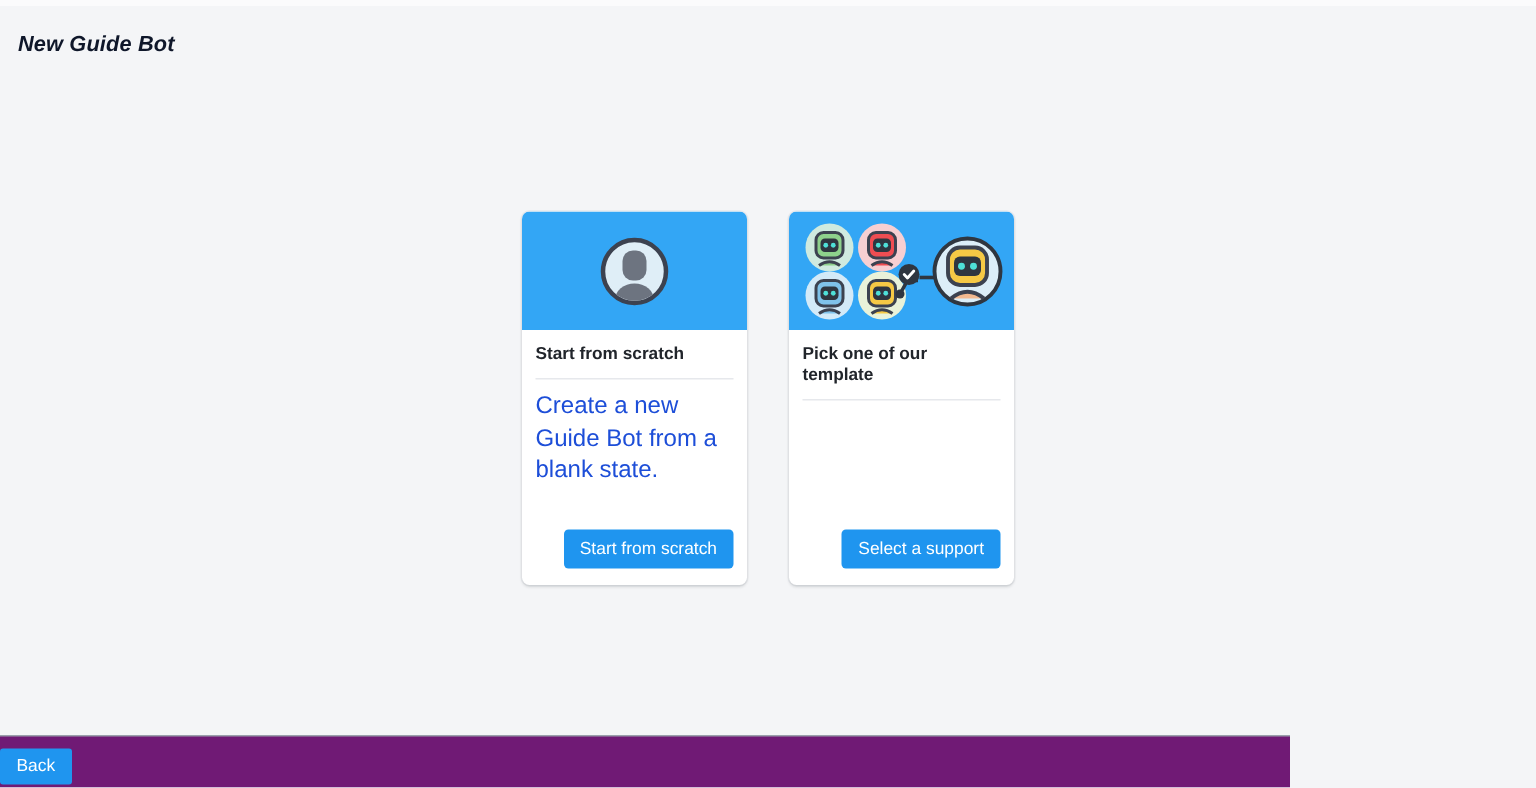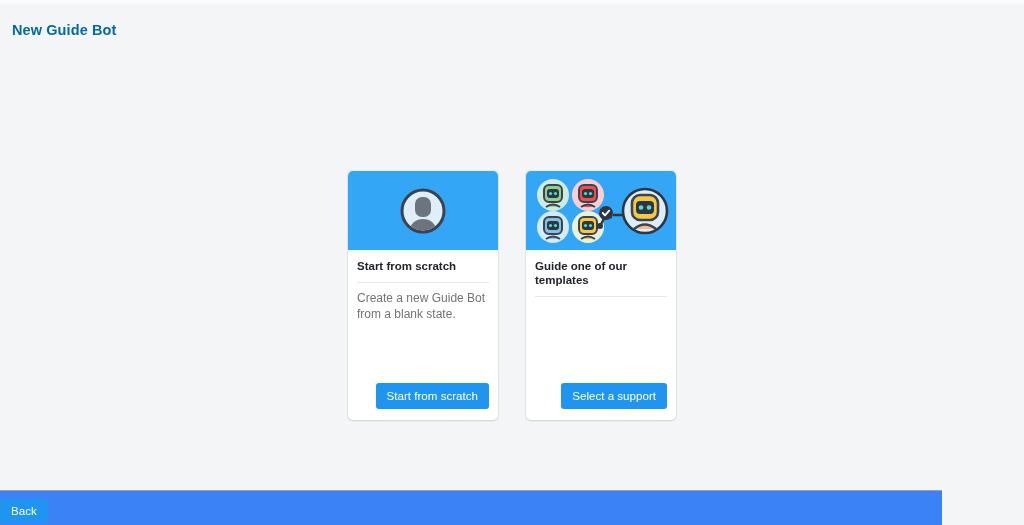--- a/index.html
+++ b/index.html
@@ -20,42 +20,42 @@
     width: 1024px;
     height: 4px;
     background: #fbfbfc;
   }
   .page-title {
     position: absolute;
     left: 12px;
     top: 22px;
     font-size: 14.5px;
     font-weight: bold;
-    color: #0369a1;
+    color: #0f172a;
     letter-spacing: 0.1px;
+    font-style: italic;
   }
   .cards-area {
     position: absolute;
     left: 0;
     top: 141px;
     width: 1024px;
     display: flex;
     justify-content: center;
     gap: 28px;
   }
   .card {
     width: 150px;
     background: #ffffff;
     border-radius: 5px;
     box-shadow: 0 1px 2px rgba(20,25,35,0.14), 0 0 0 1px rgba(30,40,60,0.045);
     display: flex;
     flex-direction: column;
     overflow: hidden;
     height: 249px;
-    margin-top: 30px;
   }
   .card-hero {
     height: 79px;
     background: #33a6f5;
     position: relative;
     display: flex;
     align-items: center;
     justify-content: center;
     flex: none;
   }
@@ -67,22 +67,22 @@
   }
   .card-heading {
     font-size: 11.5px;
     font-weight: bold;
     color: #21252b;
     padding-bottom: 8px;
     border-bottom: 1px solid #e6e8ec;
     line-height: 1.2;
   }
   .card-desc {
-    font-size: 12px;
-    color: #737373;
+    font-size: 16px;
+    color: #1d4ed8;
     line-height: 1.36;
     padding-top: 7px;
     flex: 1;
   }
   .card-footer {
     padding: 0 9px 11px 9px;
     display: flex;
     justify-content: flex-end;
   }
   .btn-primary {
@@ -94,23 +94,23 @@
     font-family: "Liberation Sans", sans-serif;
     padding: 7px 11px;
     cursor: pointer;
     line-height: 1;
     white-space: nowrap;
   }
   .footer-bar {
     position: absolute;
     left: 0;
     bottom: 0;
-    width: 942px;
+    width: 860px;
     height: 34px;
-    background: #3b82f6;
+    background: #701a75;
     border-top: 1px solid #9aa0ab;
   }
   .btn-back {
     position: absolute;
     left: 0;
     top: 8px;
     background: #1f95ef;
     color: #ffffff;
     border: none;
     border-radius: 2px;
@@ -200,21 +200,21 @@
           <circle cx="119" cy="40" r="22" fill="#dceef8" stroke="#2f3640" stroke-width="2.6"></circle>
           <rect x="106" y="24" width="26" height="25" rx="8" fill="#f6c945" stroke="#3c4250" stroke-width="2.6"></rect>
           <rect x="110" y="30" width="18" height="13" rx="4" fill="#2f3640"></rect>
           <circle cx="115" cy="36.5" r="2.3" fill="#4ee0d8"></circle>
           <circle cx="123" cy="36.5" r="2.3" fill="#4ee0d8"></circle>
           <path d="M108 58 q11 -9 22 0" fill="#f3b98f" stroke="#3c4250" stroke-width="2.6"></path>
         </svg>
       </span>
     </div>
     <div class="card-body">
-      <div class="card-heading">Guide one of our templates</div>
+      <div class="card-heading">Pick one of our template</div>
     </div>
     <div class="card-footer">
       <button class="btn-primary">Select a support</button>
     </div>
   </div>
 
 </div>
 
 <div class="footer-bar">
   <button class="btn-back">Back</button>

